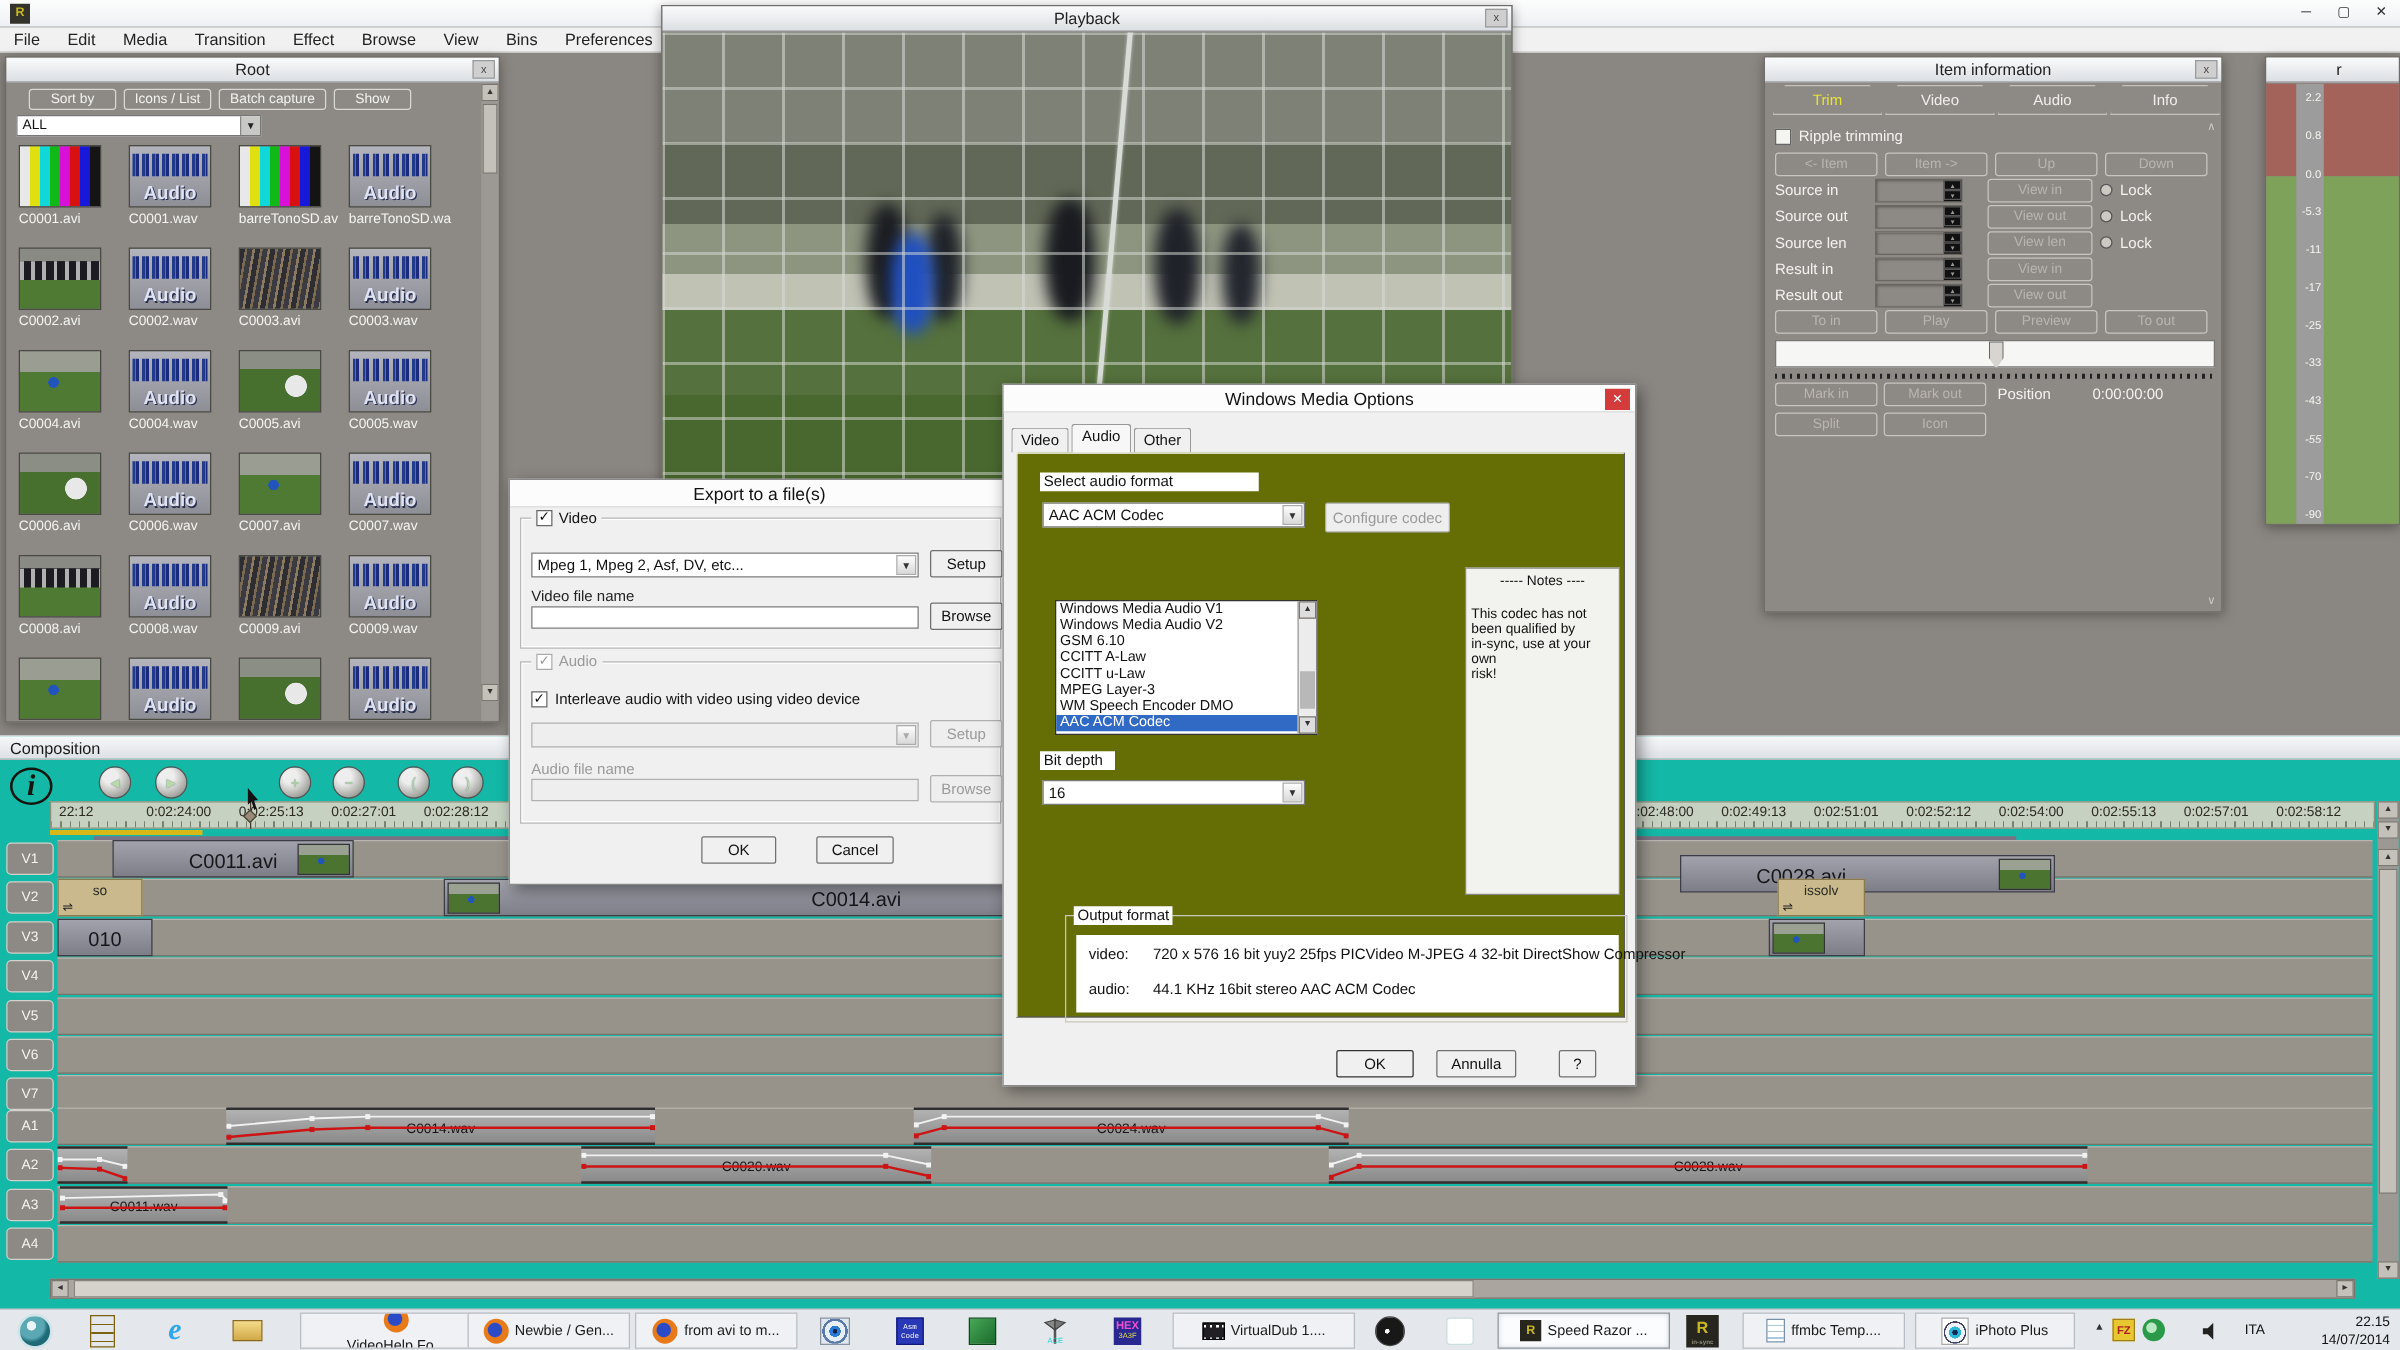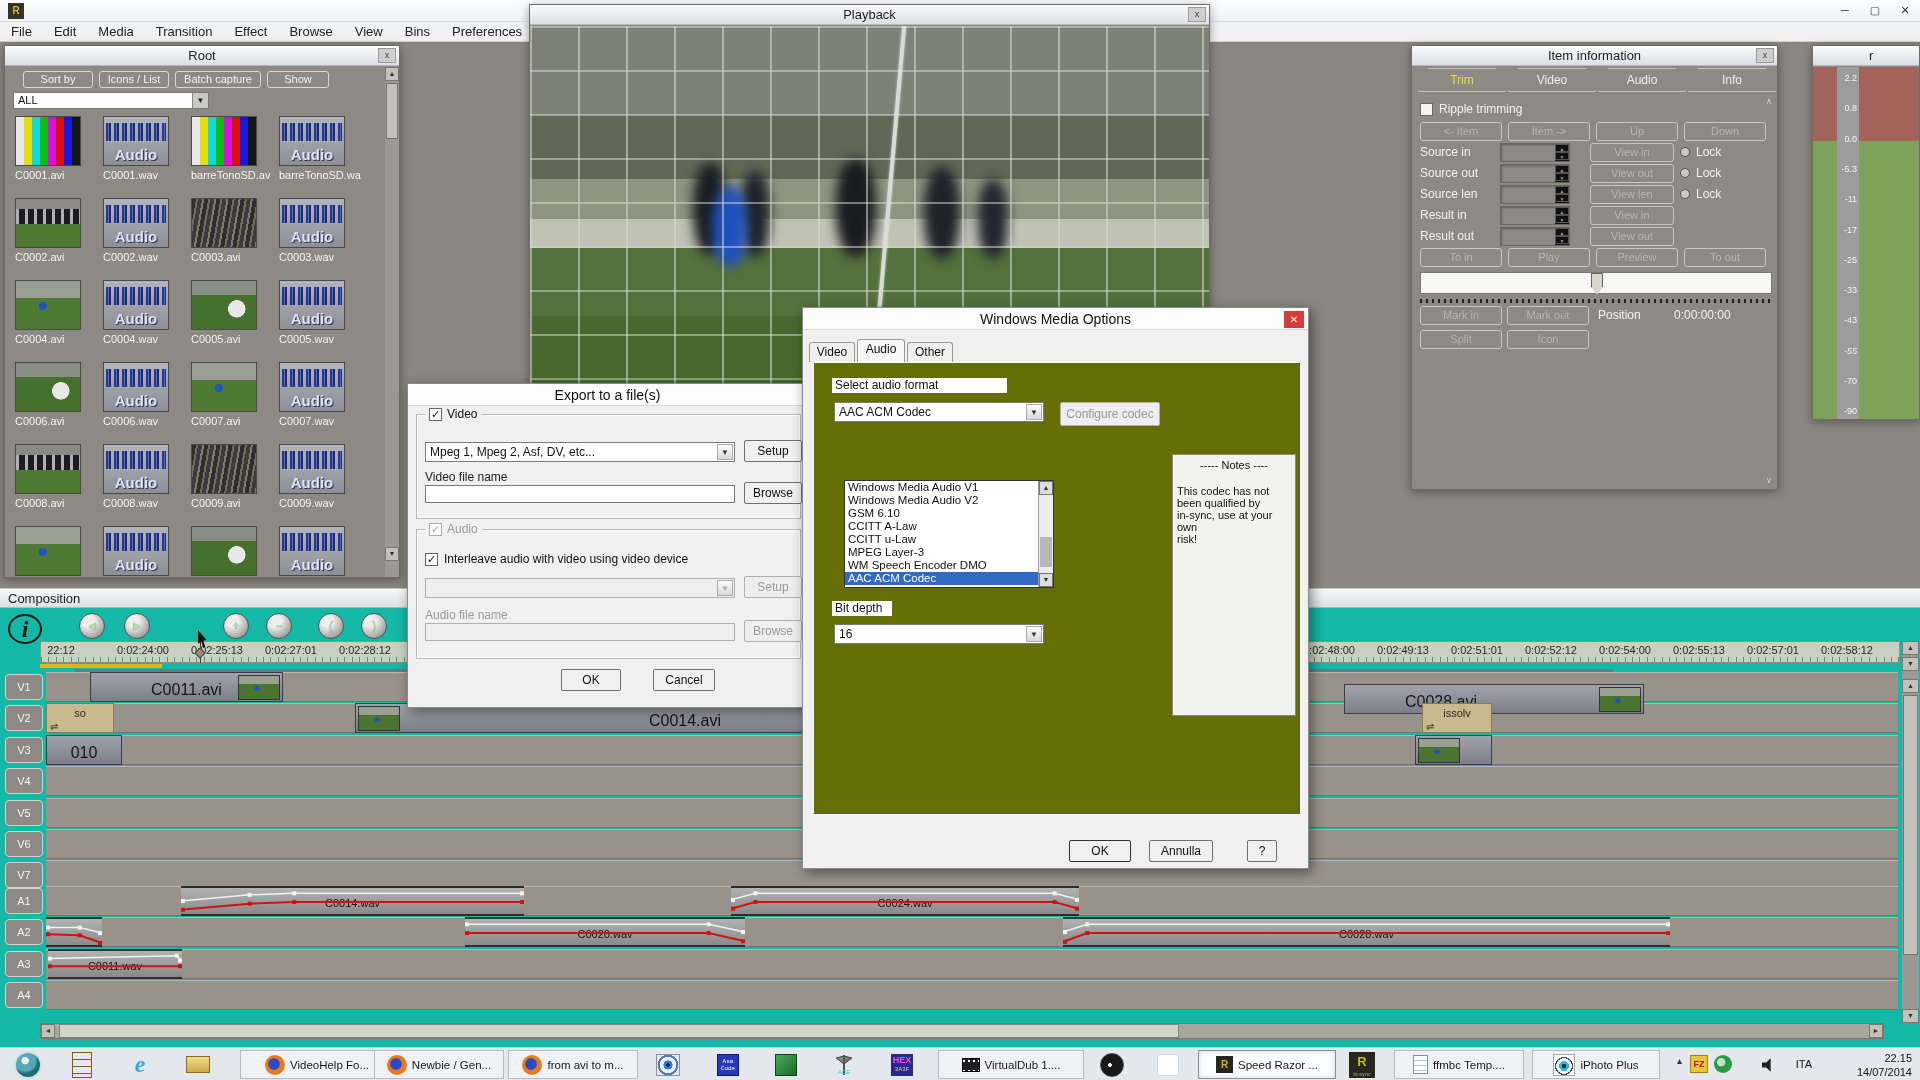--- a/index.html
+++ b/index.html
@@ -703,20 +703,33 @@
       </div>
       <div id="notes">
         <div style="text-align:center;margin-bottom:14px">----- Notes ----</div>
         <div id="notes-body">
             <div>This codec has not</div>
             <div>been qualified by</div>
             <div>in-sync, use at your own</div>
             <div>risk!</div>
           </div>
       </div>
+      <div id="outgrp">
+        <div class="wlabel" style="left:6px;top:-8px">Output format</div>
+        <div id="outbox">
+          <div class="outrow" style="top:8px">
+            <span class="outkey">video:</span>
+            <span>720 x 576 16 bit yuy2 25fps  PICVideo M-JPEG 4 32-bit DirectShow Compressor</span>
+          </div>
+          <div class="outrow" style="top:36px">
+            <span class="outkey">audio:</span>
+            <span>44.1 KHz 16bit stereo AAC ACM Codec</span>
+          </div>
+        </div>
+      </div>
     </div>
     <div class="btn" style="left:266px;top:532px;width:62px;border-color:#333">OK</div>
     <div class="btn" style="left:346px;top:532px;width:64px">Annulla</div>
     <div class="btn" style="left:444px;top:532px;width:30px">?</div>
   </div>
 
   <div id="taskbar">
     <div class="trayic" style="right:238px;color:#333;font-size:10px">▴</div>
     <div class="trayic tb-fz" style="right:212px">FZ</div>
     <div class="trayic tb-leaf" style="right:188px"></div>
@@ -732,21 +745,21 @@
       </div>
       <div class="tk" style="left: 62px; width: 40px;">
         <div class="tb-cabinet"></div>
       </div>
       <div class="tk" style="left: 120px; width: 40px;">
         <div class="tb-ie">e</div>
       </div>
       <div class="tk" style="left: 178px; width: 40px;">
         <div class="tb-folder"></div>
       </div>
-      <div class="tk tkbtn" style="left: 240px; width: 154px;">
+      <div class="tk tkbtn" style="left: 240px; width: 154px; flex-direction: column;">
         <div class="ic-ff"></div>
         <span>VideoHelp Fo...</span>
       </div>
       <div class="tk tkbtn" style="left: 374px; width: 130px;">
         <div class="ic-ff"></div>
         <span>Newbie / Gen...</span>
       </div>
       <div class="tk tkbtn" style="left: 508px; width: 130px;">
         <div class="ic-ff"></div>
         <span>from avi to m...</span>

